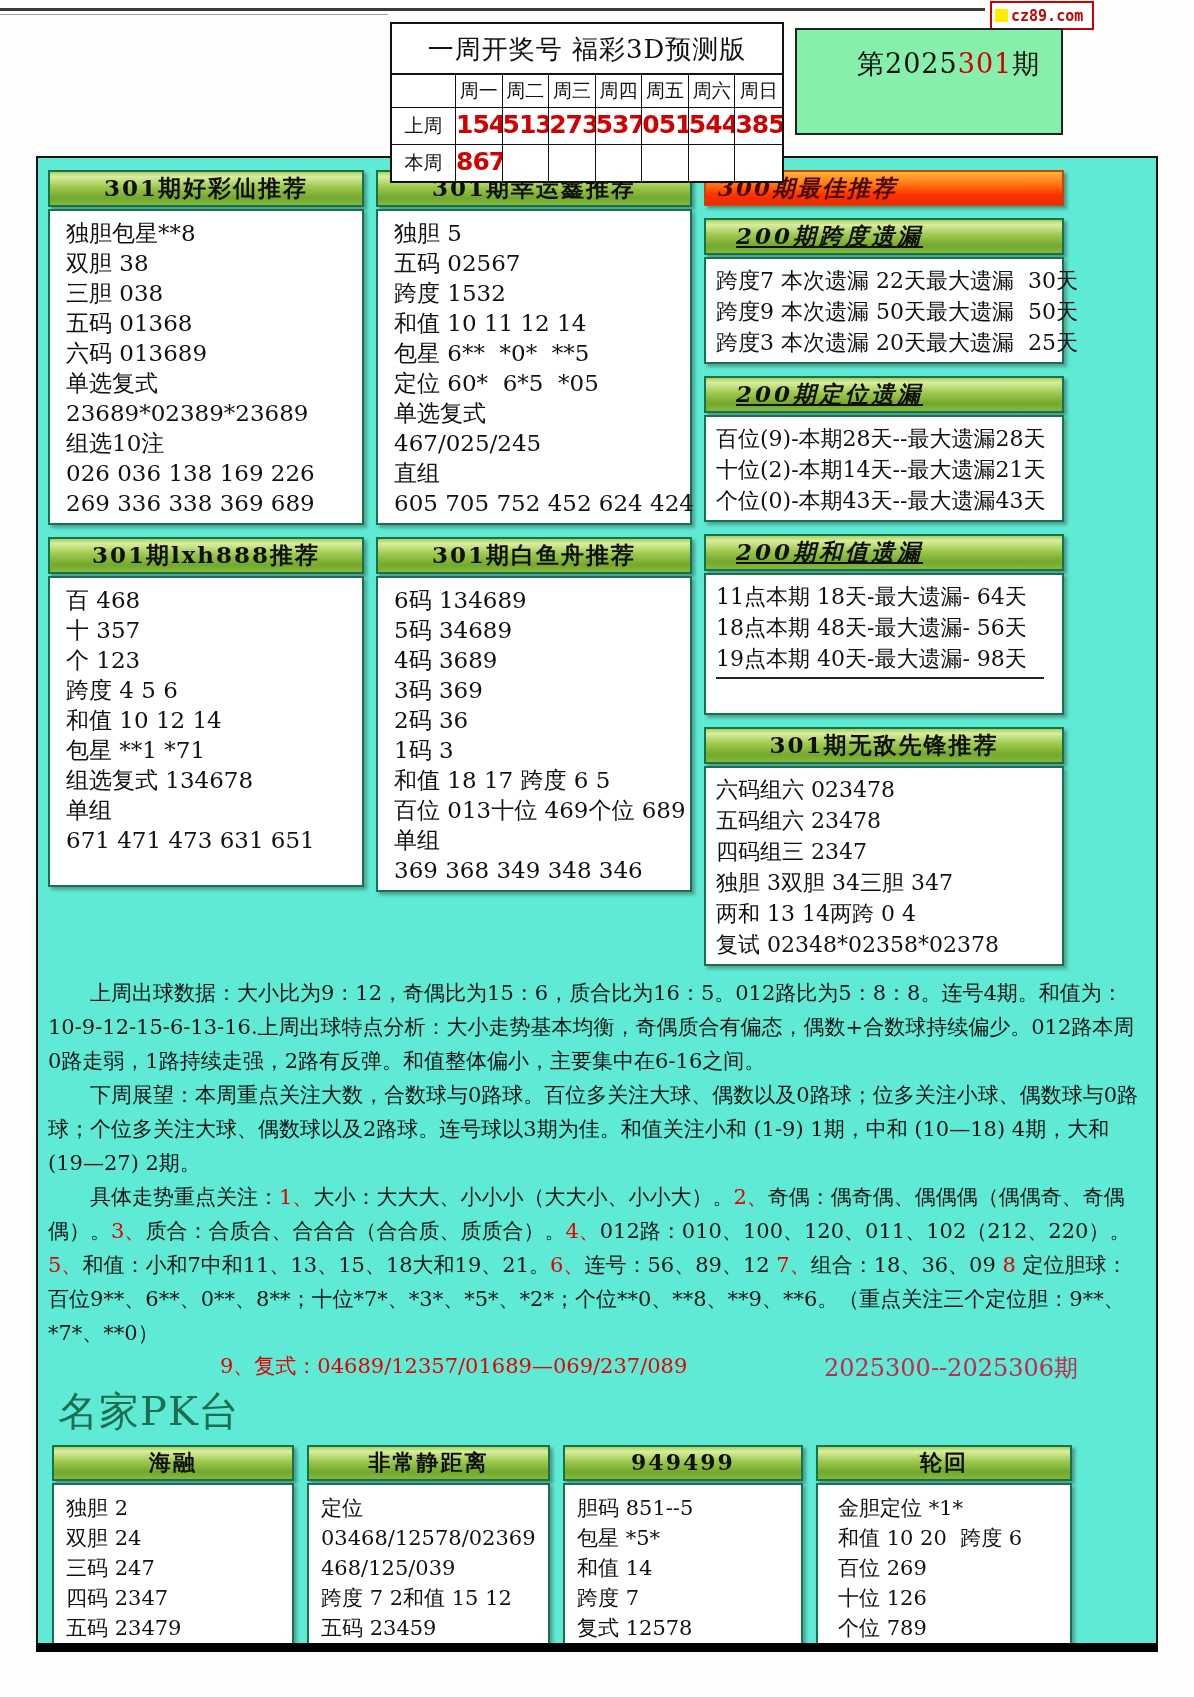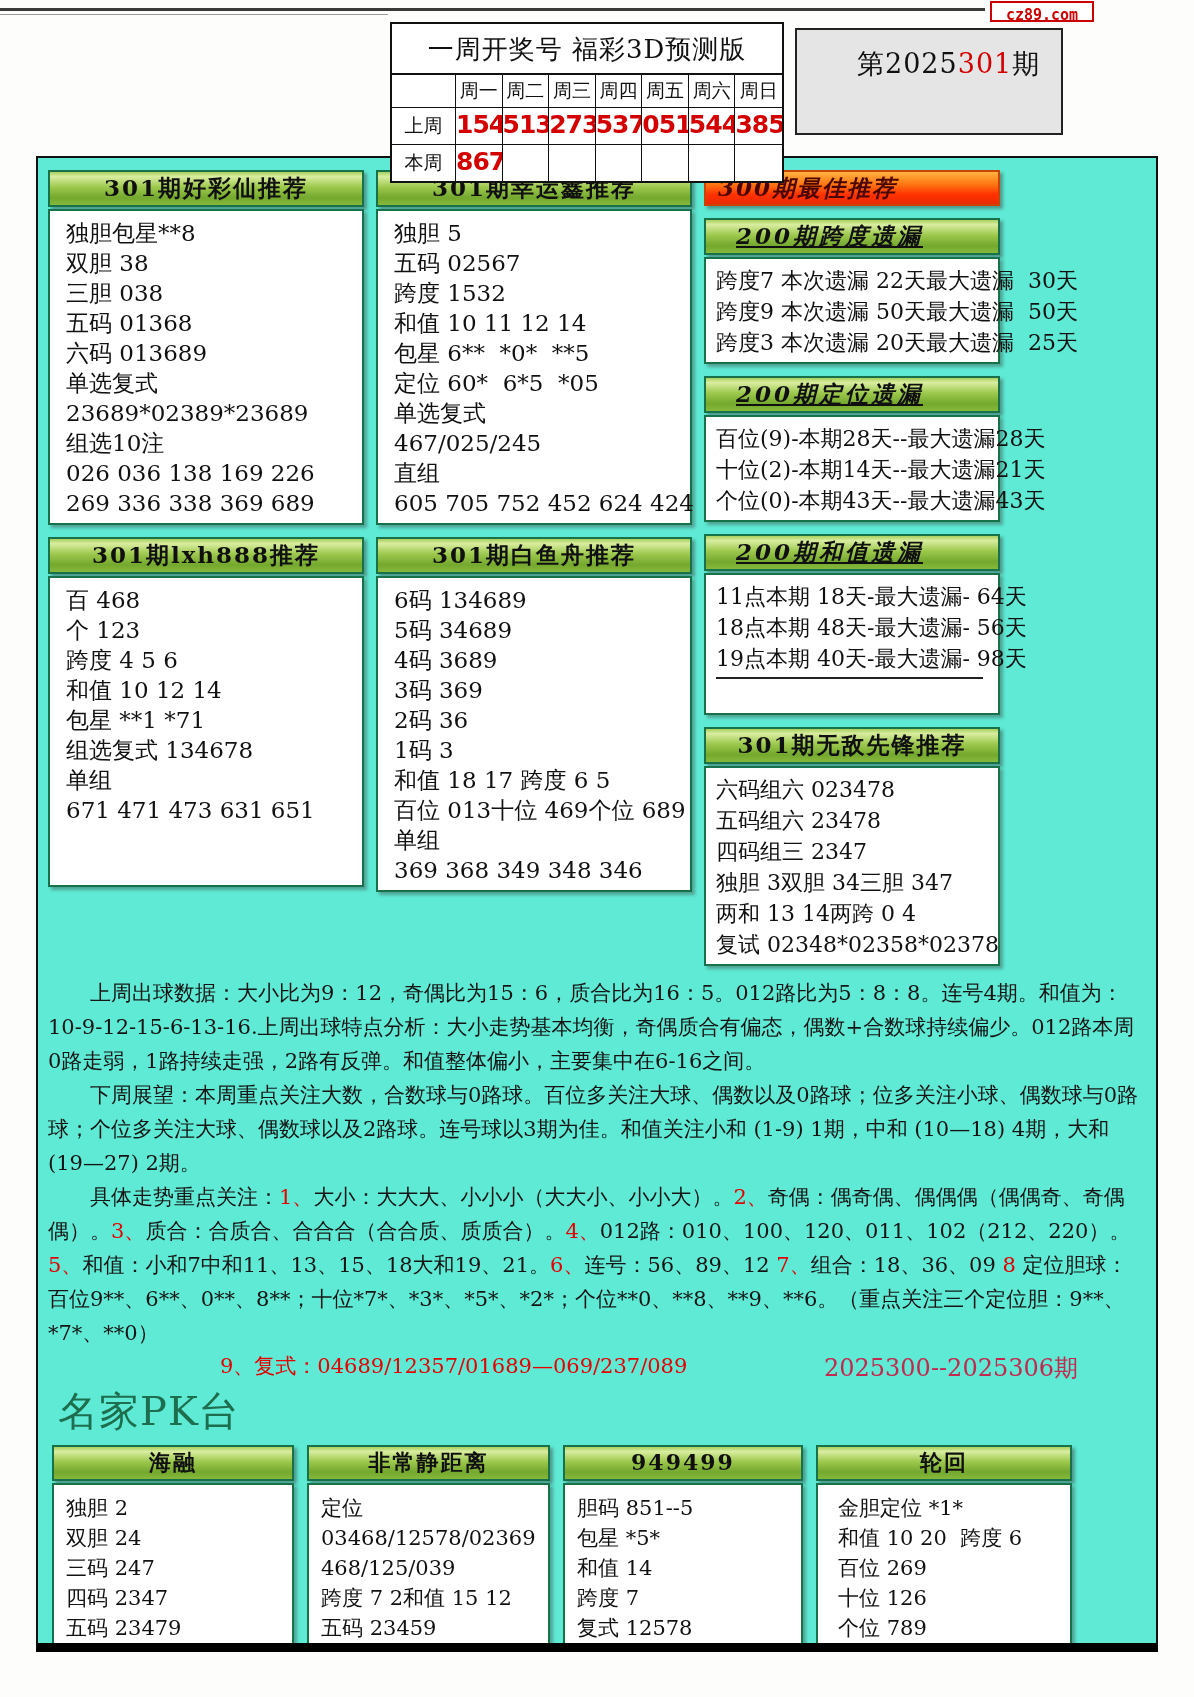--- a/index.html
+++ b/index.html
@@ -3,48 +3,48 @@
 <meta charset="utf-8">
 <style>
   * { box-sizing: border-box; margin: 0; padding: 0; }
   html,body { width:1194px; height:1697px; background:#fdfdfb; }
   body { font-family:"DejaVu Serif","Liberation Serif",serif; color:#111; overflow:hidden; }
 
   
   .masthead { position:relative; height:156px; }
   .top-rule { position:absolute; left:0; top:8px; width:985px; height:3px; background:#3a3a3a; }
   .top-rule2 { position:absolute; left:0; top:14px; width:388px; height:1px; background:#9a9a9a; }
-  .logo-box { position:absolute; right:100px; top:1px; width:104px; height:21px; border:2px solid #cc0000;
-              background:#fff; display:flex; align-items:center; gap:3px; padding:0 3px;flex-direction:column; }
+  .logo-box { position:absolute; right:100px; top:1px; width:104px; height:29px; border:2px solid #cc0000;
+              background:#fff; display:flex; align-items:center; gap:3px; padding:0 3px; }
   .logo-mark { width:13px; height:13px; background:#ffee00; }
   .logo-text { color:#cc0000; font-family:"DejaVu Sans Mono","Liberation Mono",monospace; font-size:15px; font-weight:bold; }
 
   .wk-table { position:absolute; left:390px; top:22px; width:394px; border:2px solid #111; background:#fff; }
   .wk-title { text-align:center; font-size:26px; padding:8px 0 6px; letter-spacing:1px; }
   .wk-grid { display:grid; grid-template-columns:64px repeat(7,1fr); border-top:2px solid #111; }
   .wk-cell { border-right:1px solid #111; border-bottom:1px solid #111; text-align:center; overflow:hidden; }
   .wk-cell:nth-child(8n) { border-right:none; }
   .wk-day { font-size:19px; padding:3px 0; }
   .wk-label { font-size:19px; padding:5px 0; }
   .wk-num { font-family:"DejaVu Sans","Liberation Sans",sans-serif; font-weight:bold; color:#d40000;
             font-size:25px; padding:2px 0; letter-spacing:-1px; }
   .wk-grid .row3 { border-bottom:none; }
 
-  .issue-box { position:absolute; left:795px; top:28px; width:268px; height:107px; border:2px solid #222; background:#e5e5e5; }
+  .issue-box { position:absolute; left:795px; top:28px; width:268px; height:107px; border:2px solid #222; background:#86efac; }
   .issue-text { margin:16px 0 0 60px; font-size:27px; letter-spacing:1px; }
   .issue-text .rd { color:#d40000; }
 
   
   .main-box { margin:0 36px; height:1496px; border:2px solid #111; border-bottom:9px solid #000;
               background:#5eead4; padding:12px 12px 0 10px; overflow:hidden; }
 
   .cols { display:flex; gap:12px; align-items:flex-start; }
   .col { display:flex; flex-direction:column; gap:12px; }
   .col1,.col2 { width:316px; }
-  .col3 { width:296px; }
+  .col3 { width:360px; }
 
   .panel { }
   .gp-header { border:2px solid #17724a; height:37px; line-height:32px; text-align:center;
                font-size:23px; font-weight:bold; letter-spacing:2px; color:#101010;
                background:linear-gradient(180deg,#a8cf5e 0%,#d9eda0 14%,#9cc84c 46%,#74a82e 78%,#86b93a 100%);
                box-shadow:3px 3px 3px rgba(60,60,60,.45); }
   .gp-header.lft { text-align:left; padding-left:30px; font-style:italic; letter-spacing:3px;text-decoration:underline; }
   .rp-header { border:2px solid #cc4400; height:36px; line-height:31px; text-align:left; padding-left:12px;
                font-size:23px; font-weight:bold; font-style:italic; letter-spacing:2px; color:#4a0500;
                background:linear-gradient(180deg,#ffb340 0%,#ff7712 38%,#ff3000 72%,#e82c00 100%);
@@ -145,20 +145,21 @@
             <div class="line">23689*02389*23689</div>
             <div class="line">组选10注</div>
             <div class="line">026 036 138 169 226</div>
             <div class="line">269 336 338 369 689</div>
           </div>
       </div>
       <div class="panel">
         <div class="gp-header">301期lxh888推荐</div>
         <div class="p-body b-lxh888">
             <div class="line">百 468</div>
+            <div class="line">十 357</div>
             <div class="line">个 123</div>
             <div class="line">跨度 4 5 6</div>
             <div class="line">和值 10 12 14</div>
             <div class="line">包星 **1 *71</div>
             <div class="line">组选复式 134678</div>
             <div class="line">单组</div>
             <div class="line">671 471 473 631 651</div>
           </div>
       </div>
     </div>

